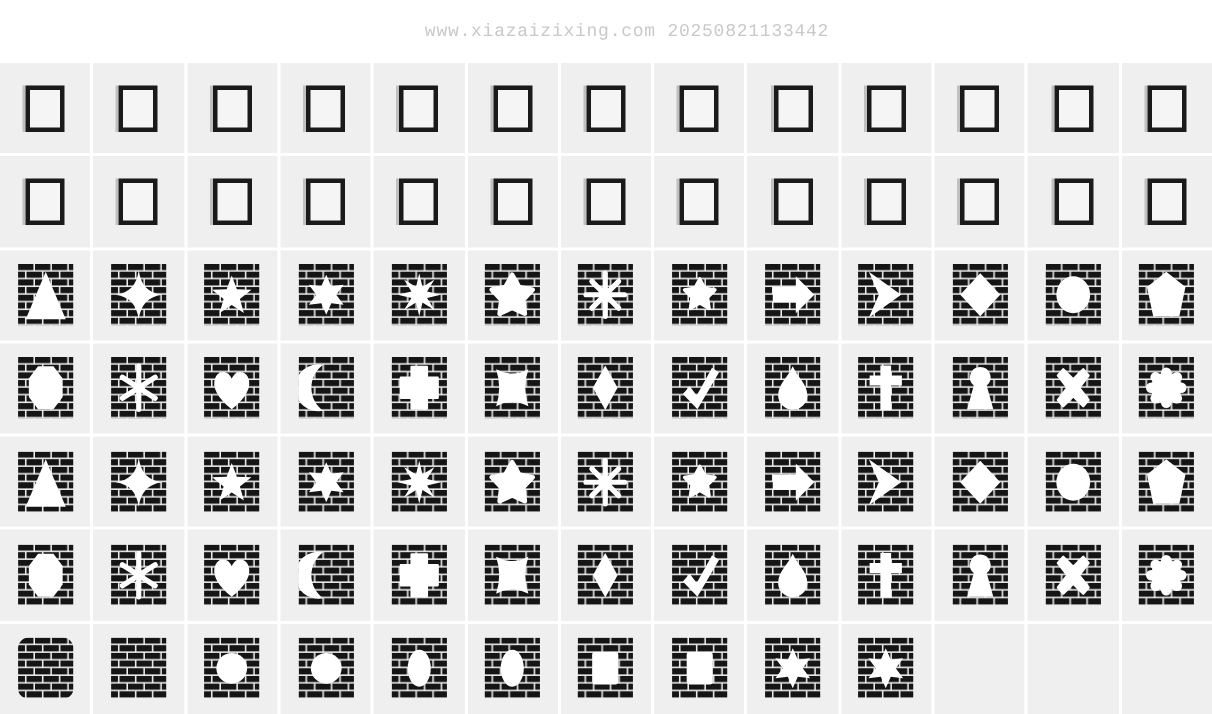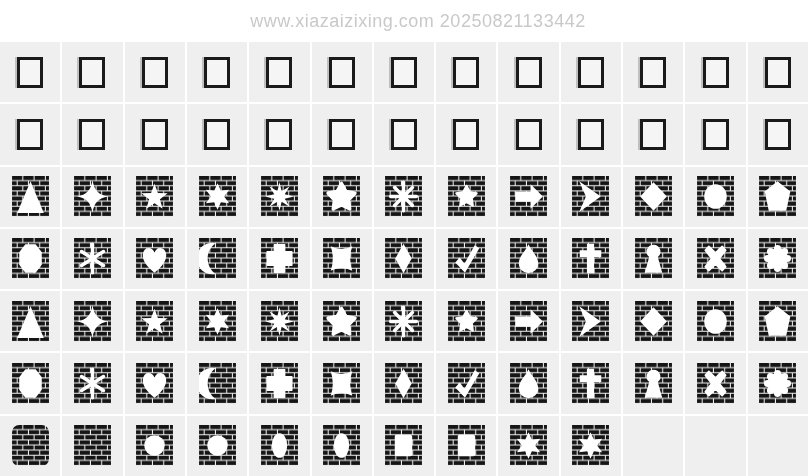--- a/index.html
+++ b/index.html
@@ -6,22 +6,22 @@
   body{
     width:808px;height:476px;overflow:hidden;
     background:var(--page-bg,#ffffff);
     font-family:"DejaVu Sans Mono", monospace;
   }
   .header{
     height:42px;display:flex;align-items:center;justify-content:center;
     background:var(--page-bg,#ffffff);
   }
   .watermark{
-    font-family:Liberation Sans, sans-serif;
-    font-size:18px;color:var(--watermark,#c9c9c9);letter-spacing:0.5px;
+    font-family:Liberation Mono, monospace;
+    font-size:12px;color:var(--watermark,#c9c9c9);letter-spacing:0.5px;
     user-select:none;
     margin-left:28px;
   }
   .grid{
     width:808px;height:434px;
     display:grid;
     grid-template-columns:repeat(13,1fr);
     grid-template-rows:repeat(7,1fr);
     gap:2px;
     background:var(--grid-line,#ffffff);

